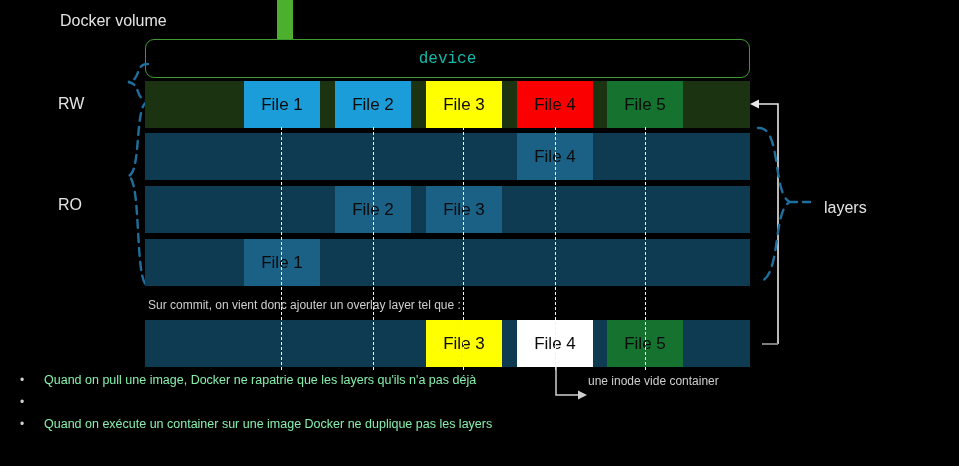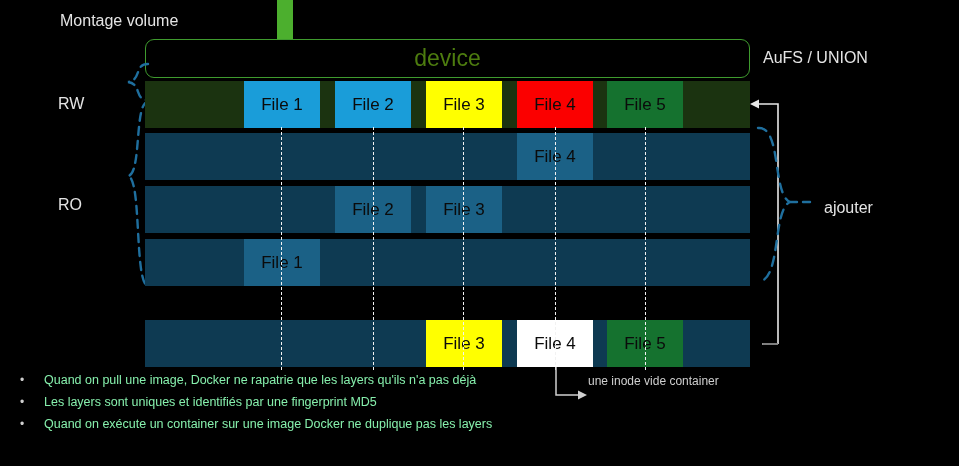--- a/index.html
+++ b/index.html
@@ -16,21 +16,21 @@
   .lbl-big{color:#e4e4e4;font-size:16px;white-space:nowrap;}
 
   
   #device-box{
     left:145px;top:39px;width:605px;height:39px;
     border:1.4px solid #3f9b2e;border-radius:9px;
     background:#000;
     display:flex;align-items:center;justify-content:center;
     box-sizing:border-box;
   }
-  #device-box .dev-text{color:#4d7c0f;font-size:23px;}
+  #device-box .dev-text{color:#14b8a6;font-size:16px;font-family:Liberation Mono, monospace;}
 
   
   #green-arrow{left:263px;top:0px;width:44px;height:64px;}
 
   
   .bar{left:145px;width:605px;box-sizing:border-box;padding-left:36px;}
   .bar-rw{height:47px;background:#1b3310;}
   .bar-ro{height:47px;background:#0e3a52;}
   .blk{
     position:absolute;top:0;height:100%;
@@ -63,33 +63,32 @@
   #bullets .dot{color:#cfcfcf;font-size:12px;width:24px;flex:none;line-height:16px;}
   #bullets .btext{color:#86efac;font-size:12.5px;line-height:16px;white-space:nowrap;text-align:center;}
 
   svg{display:block;overflow:visible;}
 </style>
 </head>
 <body>
 
 <div class="canvas">
 
-  <div class="abs lbl-big" id="montage-label">Montage volume</div>
+  <div class="abs lbl-big" id="montage-label">Docker volume</div>
 
   <div class="abs" id="green-arrow">
     <svg width="44" height="64" viewBox="0 0 44 64">
       <polygon points="14,0 30,0 30,40 42,40 22,63 2,40 14,40" fill="#4caf2e"></polygon>
     </svg>
   </div>
 
   <div class="abs" id="device-box">
     <span class="dev-text">device</span>
   </div>
 
-  <div class="abs lbl-big" id="aufs-label">AuFS / UNION</div>
 
   <div class="abs lbl-big" id="rw-label">RW</div>
   <div class="abs lbl-big" id="ro-label">RO</div>
 
   <div class="abs" style="left:108px;top:60px;">
     <svg width="44" height="90" viewBox="0 0 44 90">
       <path d="M40 4 C 26 4, 34 20, 20 22 C 34 24, 26 40, 40 40" fill="none" stroke="#1f6f9e" stroke-width="2.4" stroke-dasharray="8 6" stroke-linecap="round"></path>
     </svg>
   </div>
   <div class="abs" style="left:108px;top:98px;">
@@ -130,20 +129,21 @@
         <span>File 3</span>
       </div>
   </div>
 
   <div class="abs bar bar-ro" style="top:239px;">
     <div class="blk b-rofile" style="left:99px;width:76px;">
         <span>File 1</span>
       </div>
   </div>
 
+  <div class="abs lbl-sm" id="commit-label">Sur commit, on vient donc ajouter un overlay layer tel que :</div>
 
   <div class="abs bar bar-ro" style="top:320px;">
     <div class="blk b-yellow" style="left:281px;width:76px;">
         <span>File 3</span>
       </div>
     <div class="blk b-white" style="left:372px;width:76px;">
         <span>File 4</span>
       </div>
     <div class="blk b-green" style="left:462px;width:76px;">
         <span>File 5</span>
@@ -163,40 +163,39 @@
       <line x1="30" y1="248" x2="14" y2="248" stroke="#8d8d8d" stroke-width="1.8"></line>
     </svg>
   </div>
 
   <div class="abs" style="left:756px;top:122px;">
     <svg width="60" height="166" viewBox="0 0 60 166">
       <path d="M2 6 C 26 4, 16 72, 34 80 C 16 88, 26 158, 2 160" fill="none" stroke="#1f6f9e" stroke-width="2.4" stroke-dasharray="9 7" stroke-linecap="round"></path>
       <path d="M34 80 L60 80" stroke="#1f6f9e" stroke-width="2.4" stroke-dasharray="7 6" stroke-linecap="round" fill="none"></path>
     </svg>
   </div>
-  <div class="abs lbl-big" id="layers-label">ajouter</div>
+  <div class="abs lbl-big" id="layers-label">layers</div>
 
   <div class="abs" style="left:550px;top:367px;">
     <svg width="44" height="36" viewBox="0 0 44 36">
       <path d="M6 0 L6 28 L30 28" fill="none" stroke="#d0d0d0" stroke-width="1.5"></path>
       <polygon points="37,28 28,23.5 28,32.5" fill="#d0d0d0"></polygon>
     </svg>
   </div>
   <div class="abs" id="whiteout-label">
     <div class="lbl-sm">une inode vide container</div>
   </div>
 
   <div class="abs" id="bullets">
     <div class="bline">
       <span class="dot">•</span>
       <span class="btext">Quand on pull une image, Docker ne rapatrie que les layers qu'ils n'a pas déjà</span>
     </div>
     <div class="bline">
       <span class="dot">•</span>
-      <span class="btext">Les layers sont uniques et identifiés par une fingerprint MD5</span>
     </div>
     <div class="bline">
       <span class="dot">•</span>
       <span class="btext">Quand on exécute un container sur une image Docker ne duplique pas les layers</span>
     </div>
   </div>
 
 </div>
 
 </body></html>

